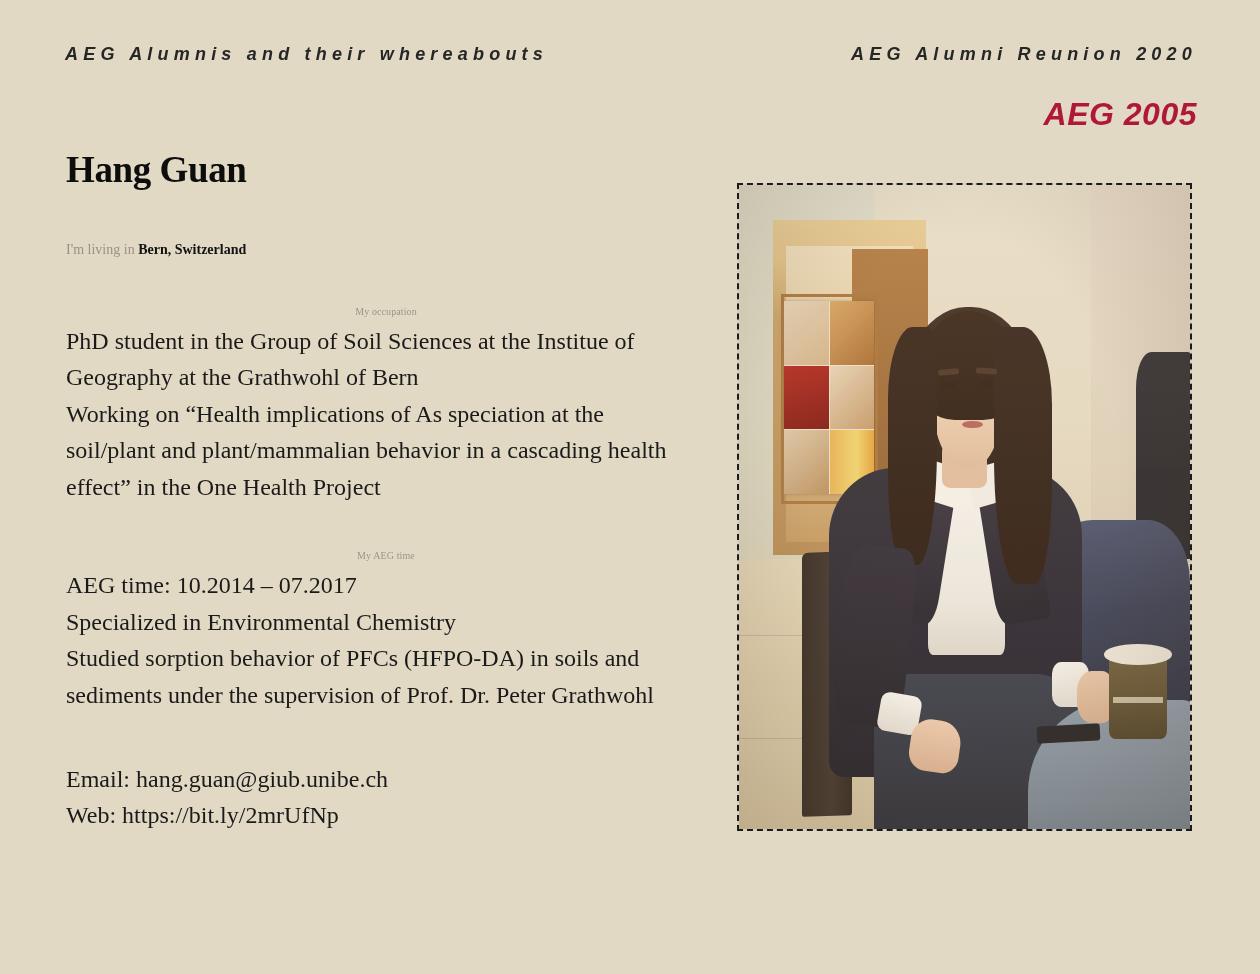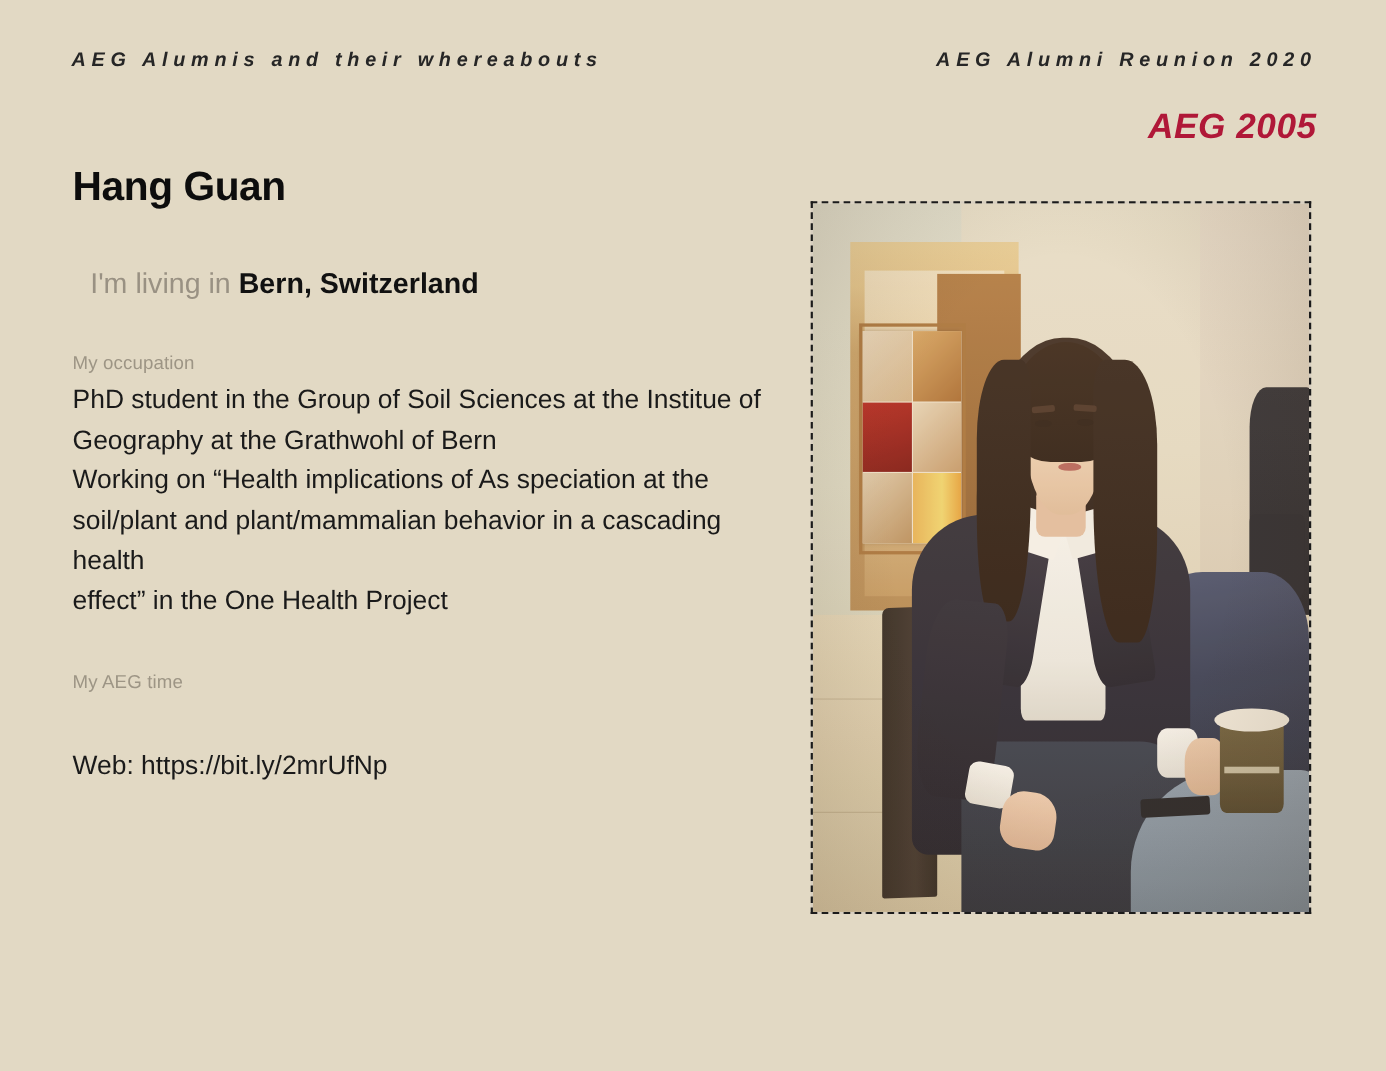--- a/index.html
+++ b/index.html
@@ -60,55 +60,57 @@
     white-space: nowrap;
     text-align: right;
   }
 
   
   .col-left {
     position: absolute;
     left: 66px;
     top: 150px;
     width: 640px;
+    font-family: Liberation Serif, serif;
   }
 
   .person-name {
     font-size: 37px;
     font-weight: bold;
     color: #0d0d0d;
     line-height: 1.08;
     letter-spacing: -0.4px;
     margin: 0 0 52px 0;
   }
 
   .living-line {
-    font-size: 26px;
+    font-size: 14px;
     line-height: 1.2;
-    margin: 0 0 46px 16px;
+    margin: 0 0 46px 0;
     white-space: nowrap;
   }
   .living-label {
     color: #999183;
     font-weight: normal;
   }
   .living-value {
     color: #111111;
     font-weight: bold;
   }
 
   .section {
     margin: 0 0 36px 0;
   }
   .section-label {
-    font-size: 17px;
+    font-size: 10px;
     color: #9d9585;
     line-height: 1.3;
     margin: 0 0 5px 0;
     letter-spacing: 0.1px;
+    text-align: center;
   }
   .section-body {
     font-size: 24px;
     color: #1a1a1a;
     line-height: 1.52;
     margin: 0;
   }
   .section-body .ln {
     display: block;
   }
@@ -437,24 +439,31 @@
         <span class="ln">PhD student in the Group of Soil Sciences at the Institue of</span>
         <span class="ln">Geography at the Grathwohl of Bern</span>
         <span class="ln">Working on “Health implications of As speciation at the</span>
         <span class="ln">soil/plant and plant/mammalian behavior in a cascading health</span>
         <span class="ln">effect” in the One Health Project</span>
       </div>
     </div>
 
     <div class="section sec-aeg">
       <div class="section-label">My AEG time</div>
+      <div class="section-body">
+        <span class="ln">AEG time: 10.2014 – 07.2017</span>
+        <span class="ln">Specialized in Environmental Chemistry</span>
+        <span class="ln">Studied sorption behavior of PFCs (HFPO-DA) in soils and</span>
+        <span class="ln">sediments under the supervision of Prof. Dr. Peter Grathwohl</span>
+      </div>
     </div>
 
     <div class="section sec-contact">
       <div class="section-body">
+        <span class="ln">Email: hang.guan@giub.unibe.ch</span>
         <span class="ln">Web: https://bit.ly/2mrUfNp</span>
       </div>
     </div>
 
   </div>
 
   <div class="photo-frame">
     <div class="photo" aria-label="Portrait of Hang Guan seated in a chair wearing a dark blazer and white shirt, in a warm-lit interior with a food poster on the wall, a navy jacket draped at the right and a brown coffee cup on a blue-grey table">
 
       <div class="ph-wall-back"></div>

